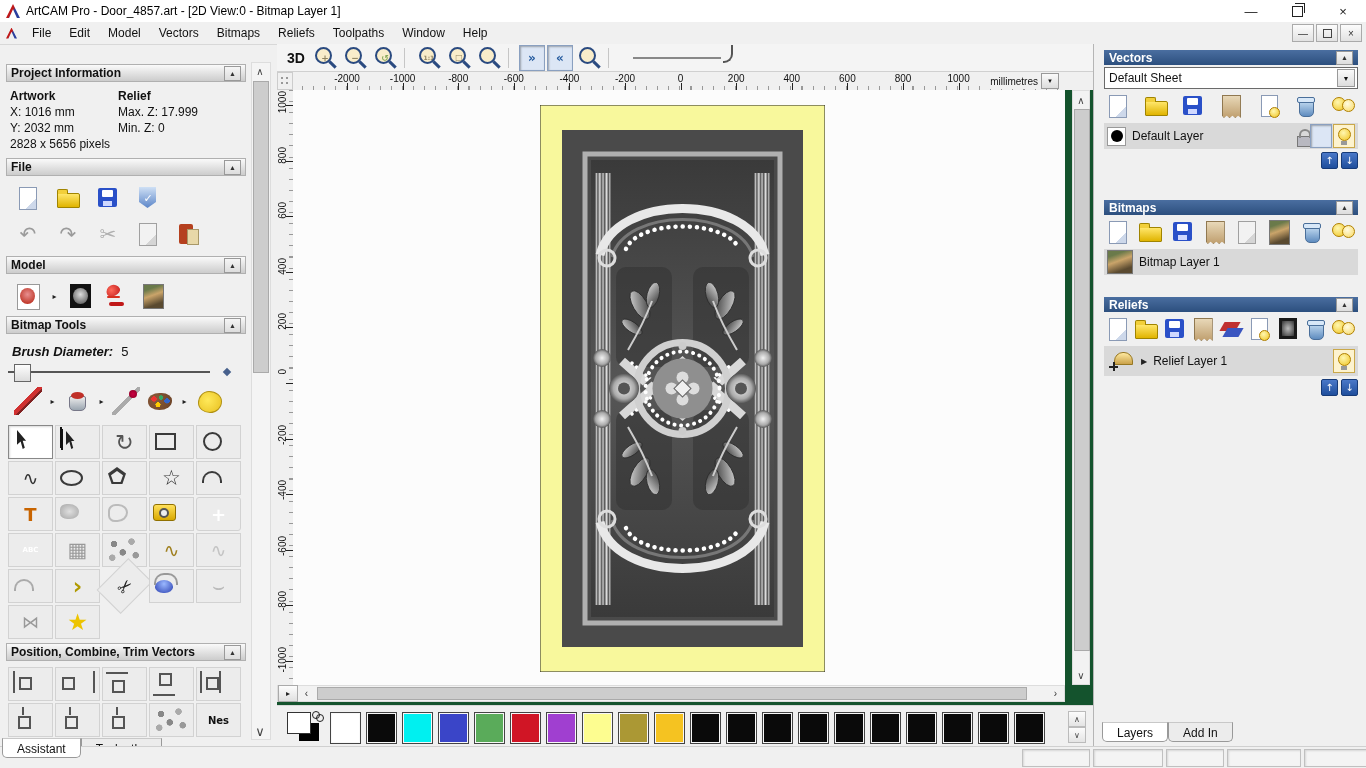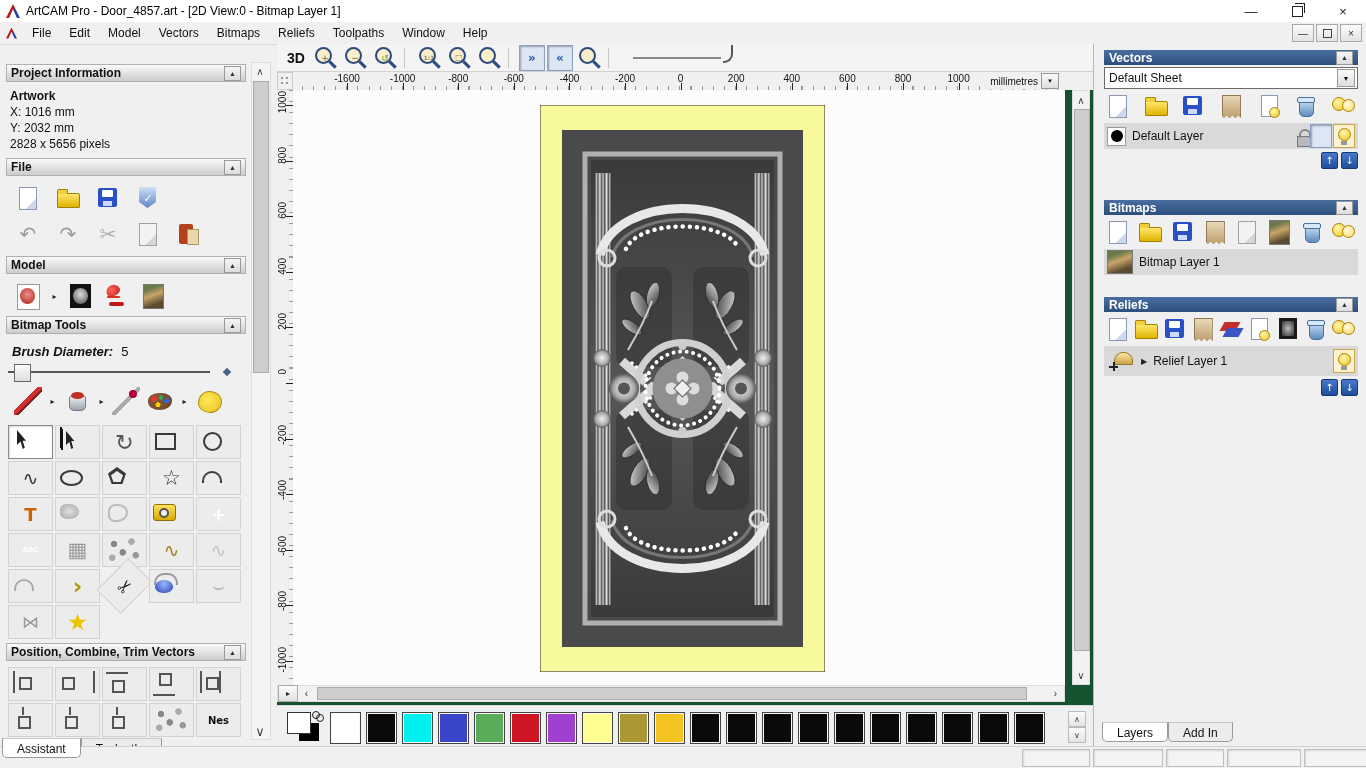--- a/index.html
+++ b/index.html
@@ -309,20 +309,25 @@
       <span>Project Information</span>
       <span class="collapse">▲</span>
     </div>
     <div class="proj-body">
       <div class="proj-col1">
         <div class="proj-b">Artwork</div>
         <div>X: 1016 mm</div>
         <div>Y: 2032 mm</div>
         <div>2828 x 5656 pixels</div>
       </div>
+      <div>
+        <div class="proj-b">Relief</div>
+        <div>Max. Z: 17.999</div>
+        <div>Min. Z: 0</div>
+      </div>
     </div>
     <div class="lp-head">
       <span>File</span>
       <span class="collapse">▲</span>
     </div>
     <div class="icon-row">
           <span class="ic k-page"></span>
           <span class="ic k-folder"></span>
           <span class="ic k-disk"></span>
           <span class="ic k-shield">✓</span>
@@ -448,21 +453,21 @@
     <span class="tj"></span>
   </div>
   <div id="rulerrow">
     <span id="rcorner"></span>
     <div id="hruler">
       <span class="unitbox">
         <span class="unitlab">millimetres</span>
         <span class="unitbtn">▼</span>
       </span>
     <span class="htick" style="left: 54px;"></span>
-          <span class="hlab" style="left: 54px;">-1600</span>
+          <span class="hlab" style="left: 54px;">-2000</span>
           <span class="htick" style="left: 109.6px;"></span>
           <span class="hlab" style="left: 109.6px;">-1000</span>
           <span class="htick" style="left: 165.2px;"></span>
           <span class="hlab" style="left: 165.2px;">-800</span>
           <span class="htick" style="left: 220.8px;"></span>
           <span class="hlab" style="left: 220.8px;">-600</span>
           <span class="htick" style="left: 276.4px;"></span>
           <span class="hlab" style="left: 276.4px;">-400</span>
           <span class="htick" style="left: 332px;"></span>
           <span class="hlab" style="left: 332px;">-200</span>

